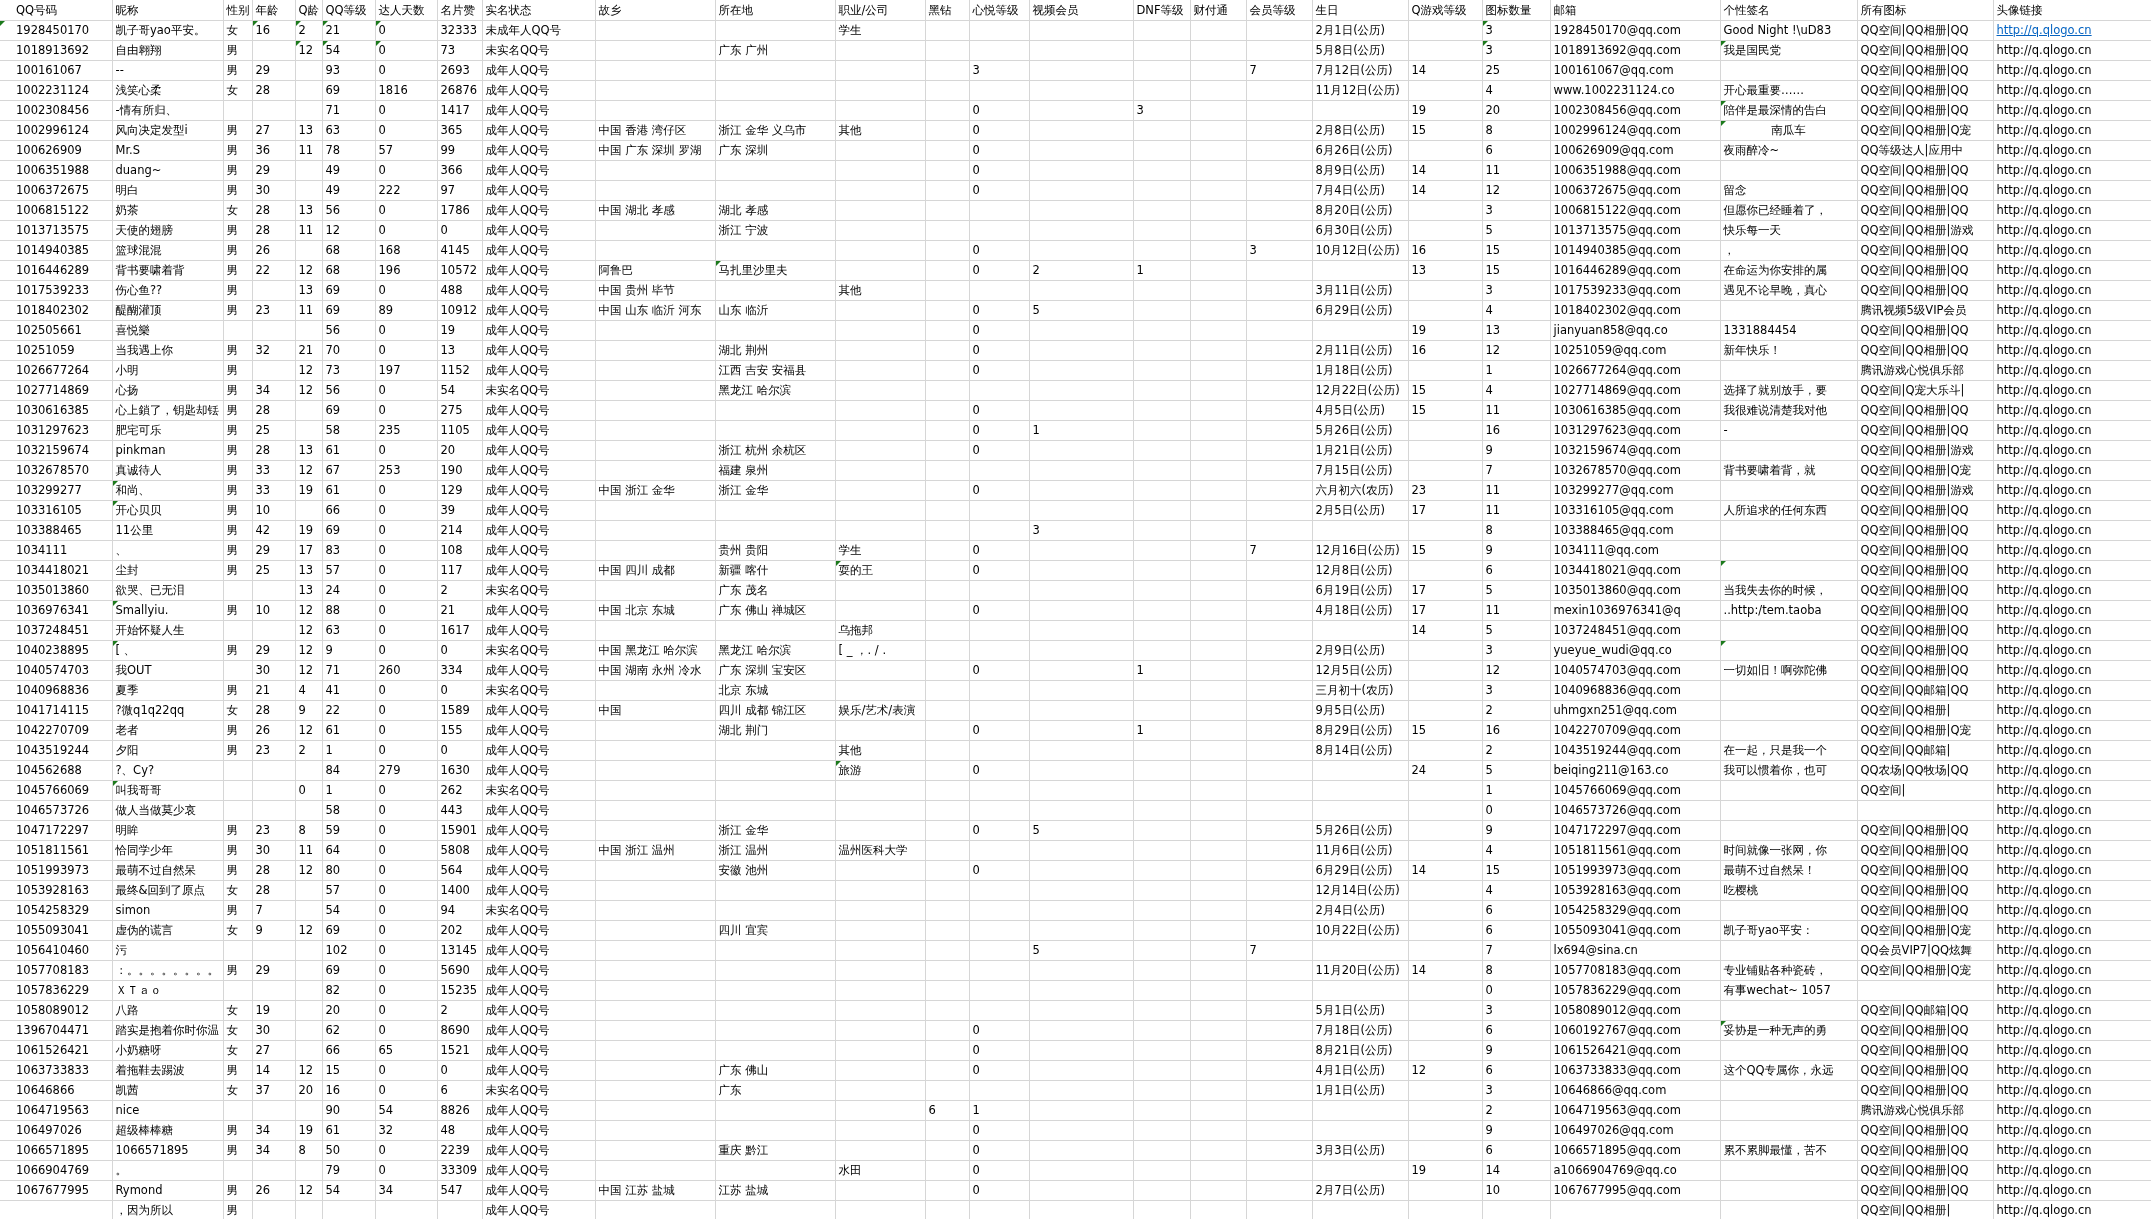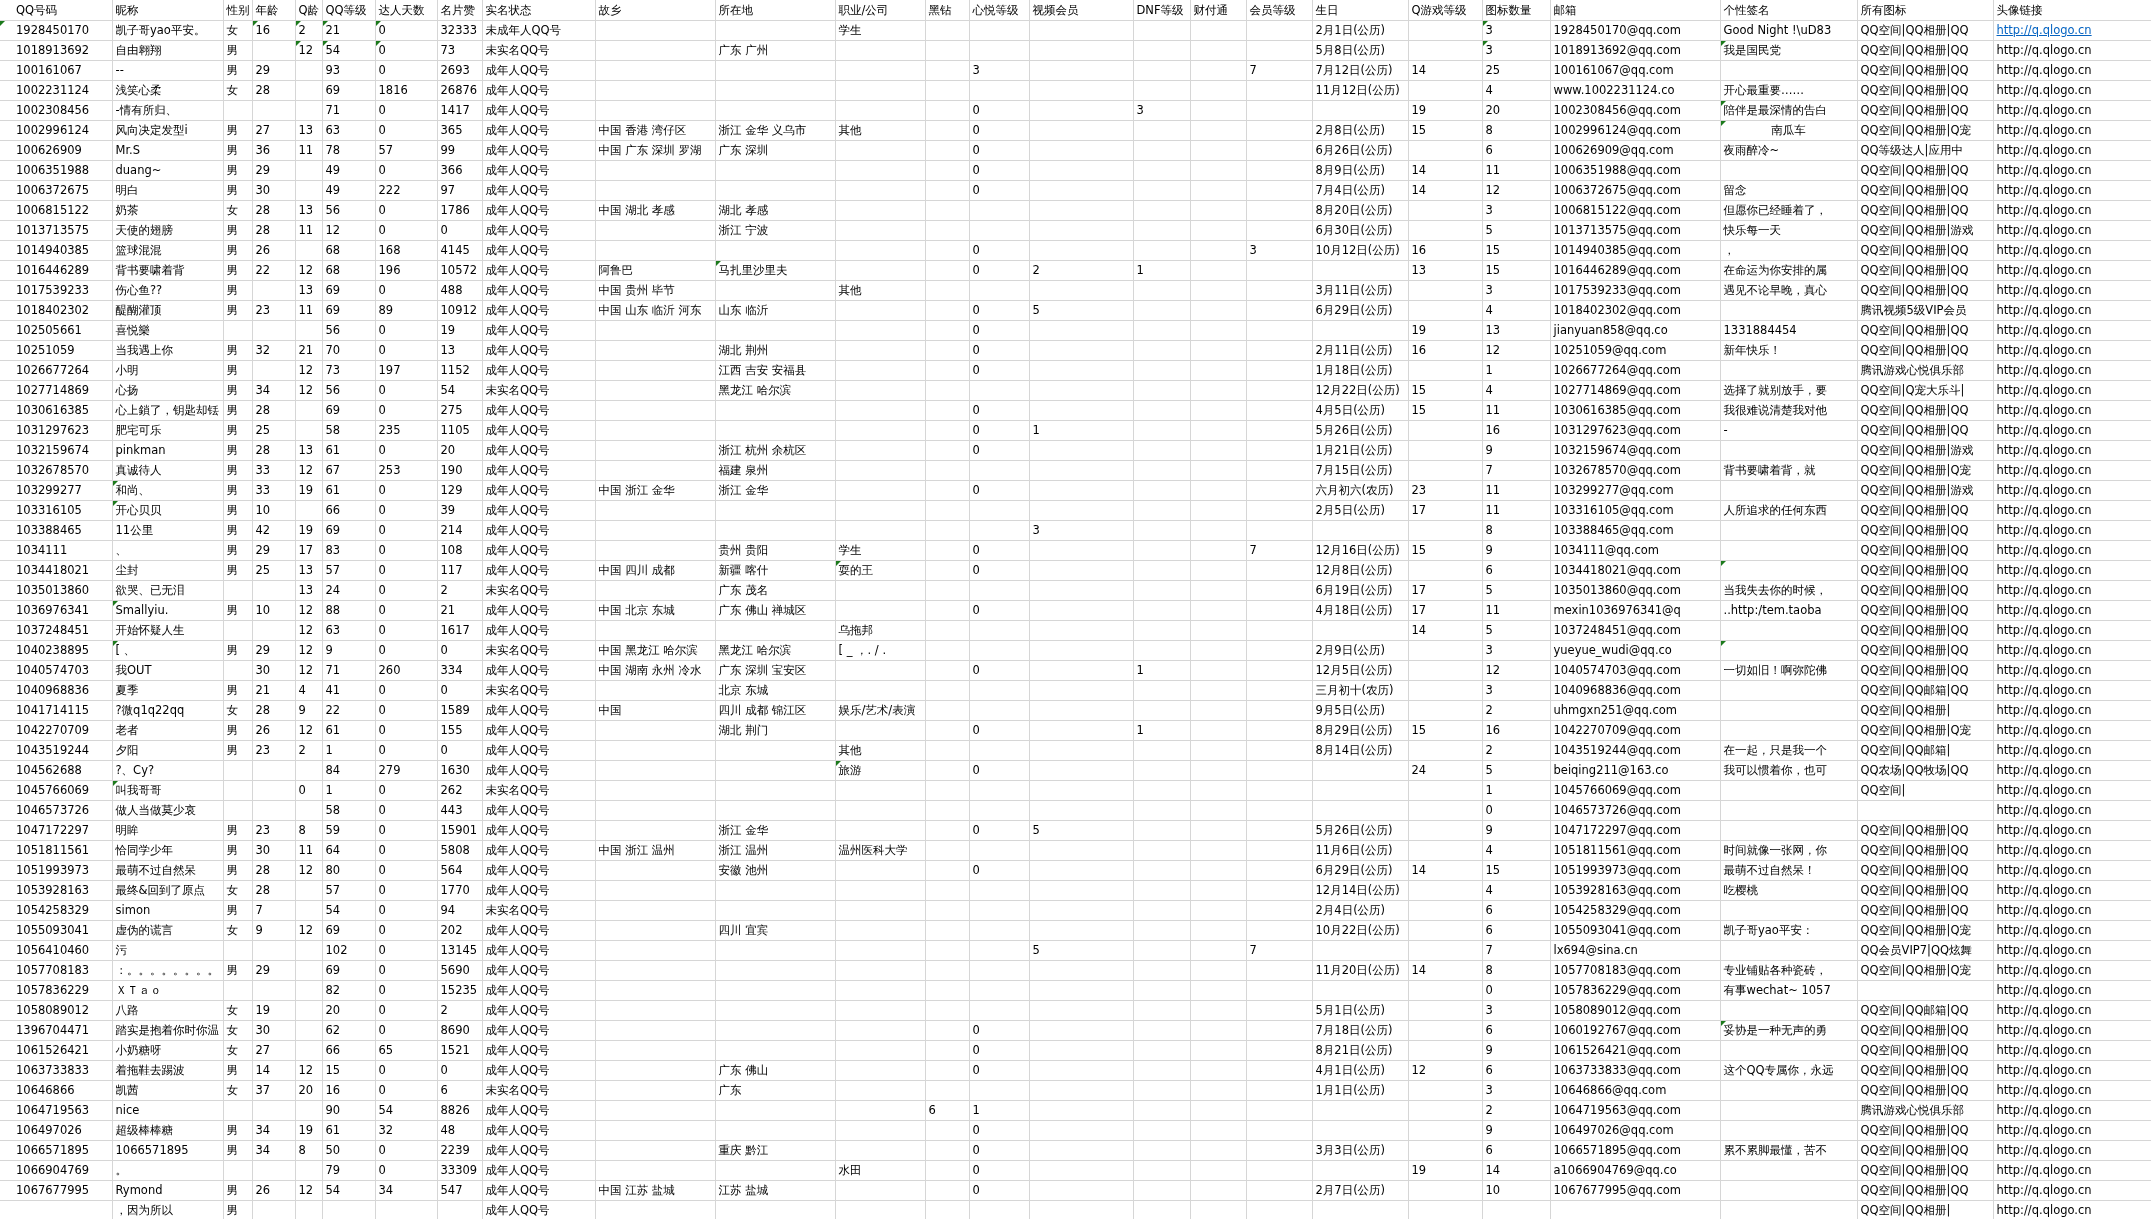--- a/index.html
+++ b/index.html
@@ -1246,21 +1246,21 @@
         <td class="c24">http://q.qlogo.cn</td>
       </tr>
       <tr>
         <td class="c0">1053928163</td>
         <td class="c1">最终&amp;回到了原点</td>
         <td class="c2">女</td>
         <td class="c3">28</td>
         <td class="c4"></td>
         <td class="c5">57</td>
         <td class="c6">0</td>
-        <td class="c7">1770</td>
+        <td class="c7">1400</td>
         <td class="c8">成年人QQ号</td>
         <td class="c9"></td>
         <td class="c10"></td>
         <td class="c11"></td>
         <td class="c12"></td>
         <td class="c13"></td>
         <td class="c14"></td>
         <td class="c15"></td>
         <td class="c16"></td>
         <td class="c17"></td>

